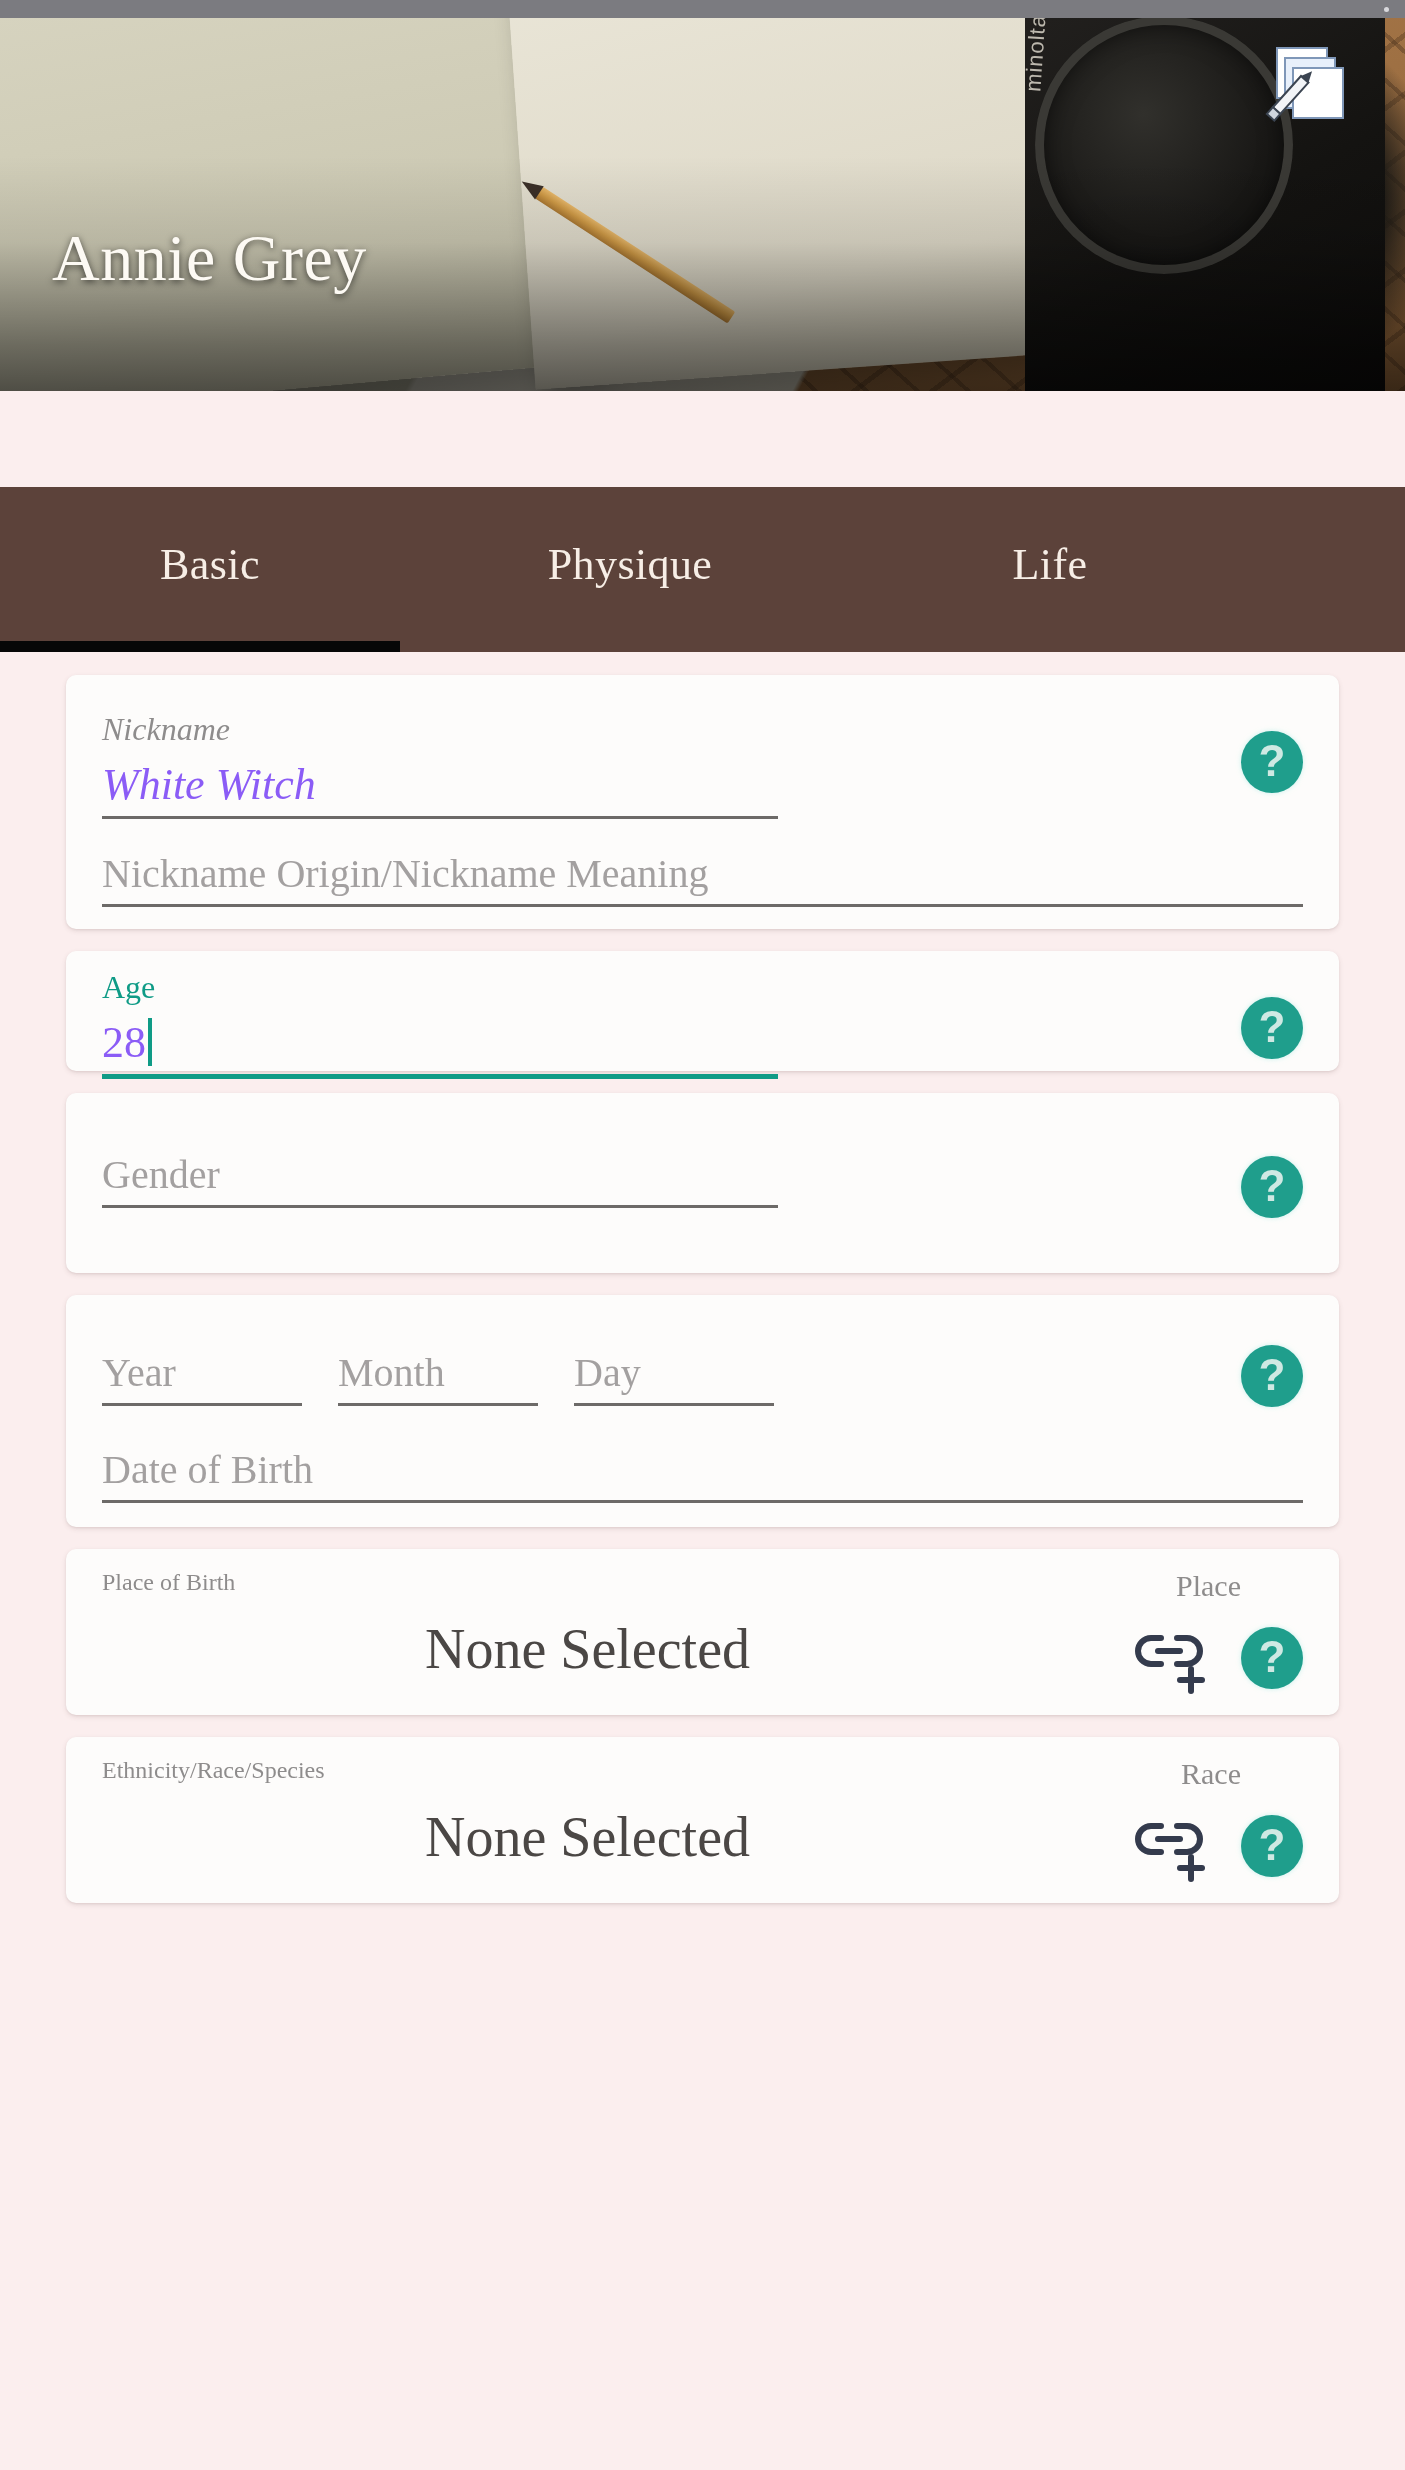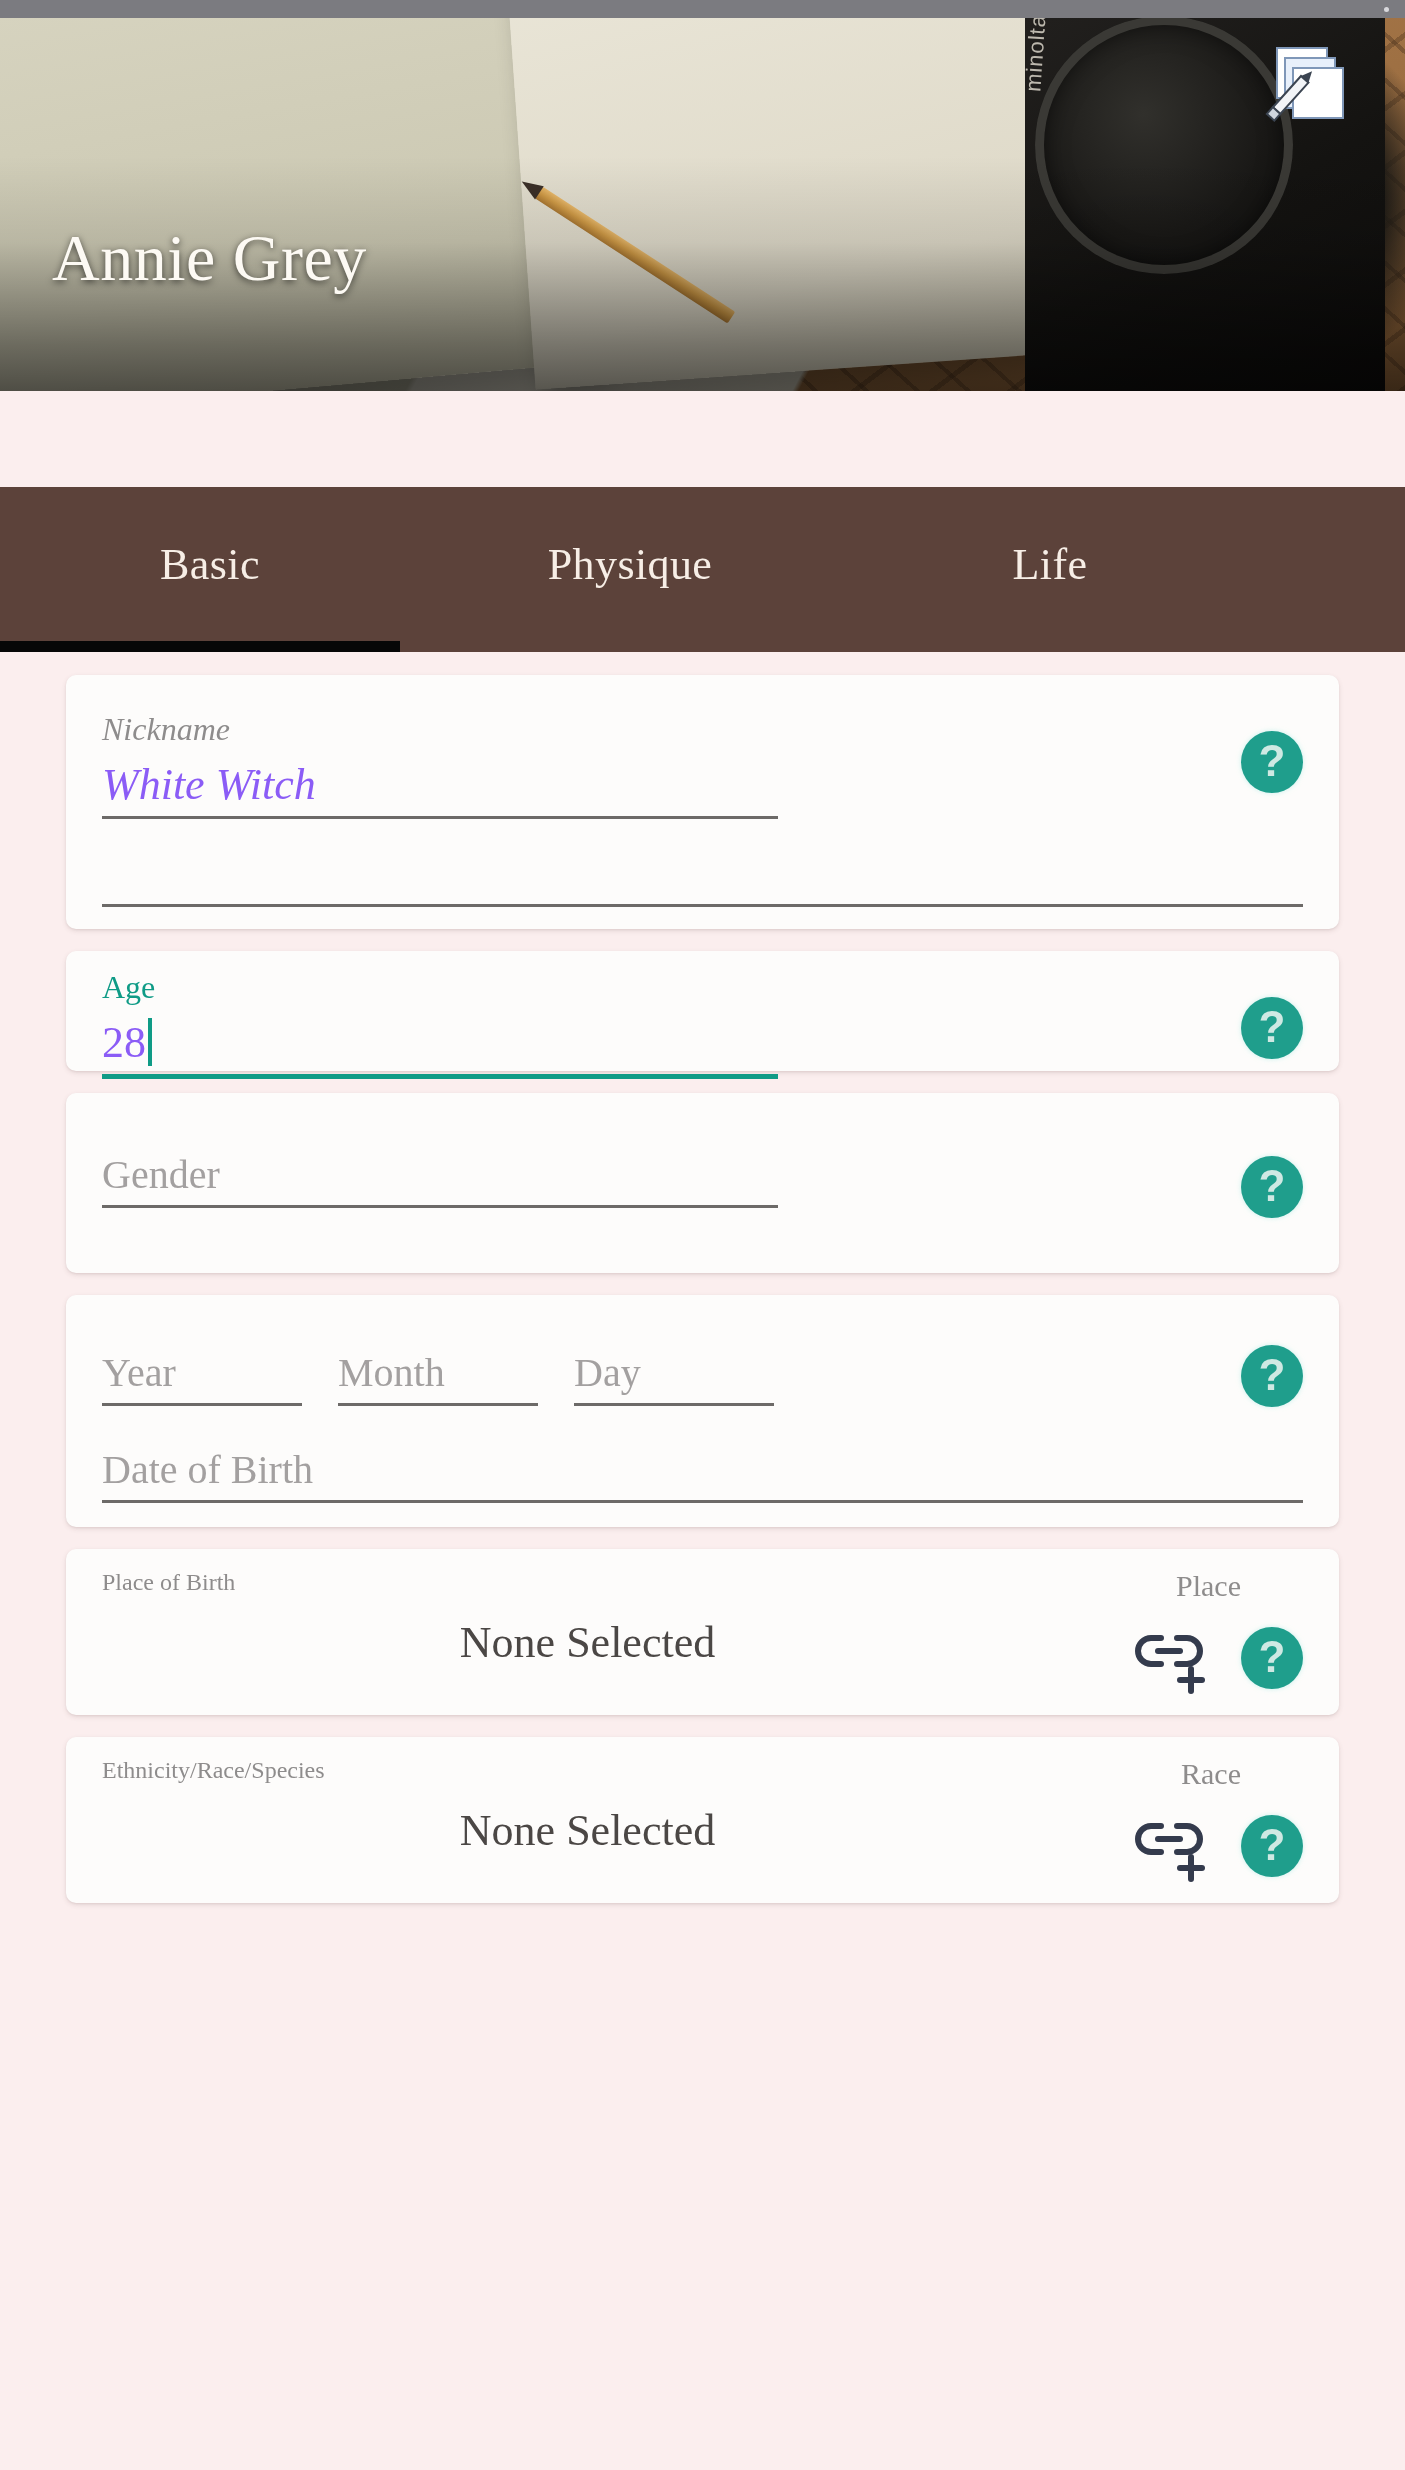--- a/index.html
+++ b/index.html
@@ -302,21 +302,21 @@
   #card-dob .dob-row { display: flex; gap: 36px; padding-top: 30px; }
   #card-dob .dob-col { width: 200px; }
   #card-dob .dob-col .field-underline { width: 200px; }
   #card-dob .dob-full { position: absolute; left: 36px; right: 36px; bottom: 24px; }
 
   .picker-card { height: 166px; padding: 20px 36px 20px 36px; }
   .picker-top { display: flex; justify-content: space-between; align-items: flex-start; }
   .picker-label { font-size: 24px; color: #8e8c8c; white-space: nowrap; }
   .picker-kind { font-size: 30px; color: #8e8c8c; margin-right: 62px; white-space: nowrap; }
   .picker-value {
-    font-size: 44px;
+    font-size: 56px;
     color: #4b4745;
     text-align: center;
     padding-top: 14px;
     padding-right: 230px;
     white-space: nowrap;
   }
   .picker-card .link-add-icon { right: 130px; top: 72px; }
   .picker-card .help-icon { right: 36px; top: 78px; }
 </style>
 </head>
@@ -375,20 +375,21 @@
   <div class="card" id="card-nickname">
     <div class="help-icon">?</div>
 
     <div class="field nick-value-row">
       <div class="field-label">Nickname</div>
       <div class="field-value">White Witch</div>
       <div class="field-underline"></div>
     </div>
 
     <div class="origin-field">
+      <div class="field-placeholder">Nickname Origin/Nickname Meaning</div>
       <div class="field-underline"></div>
     </div>
   </div>
 
   <div class="card" id="card-age">
     <div class="help-icon">?</div>
     <div class="field" style="padding-top:0;">
       <div class="field-label focused">Age</div>
       <div class="field-value"><span>28</span><span class="caret"></span></div>
       <div class="field-underline focused"></div>

